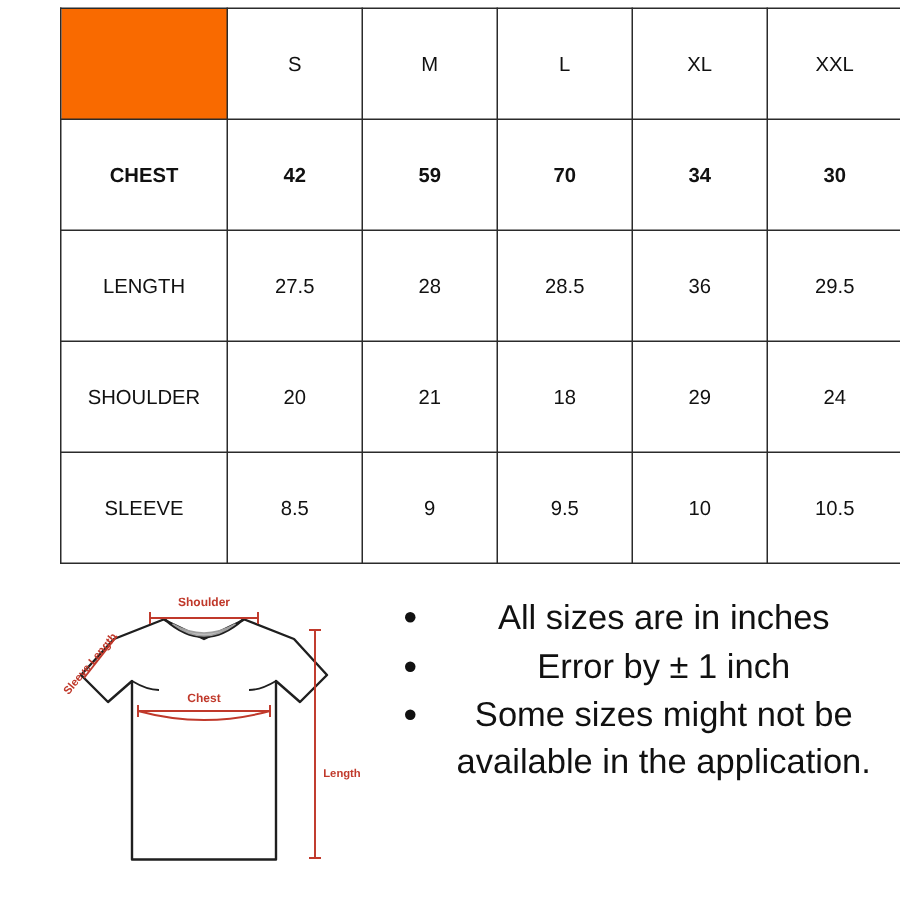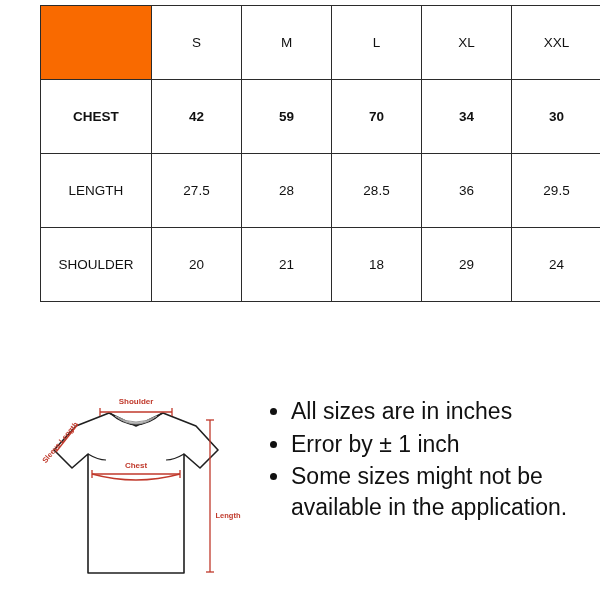--- a/index.html
+++ b/index.html
@@ -83,20 +83,21 @@
   .notes {
     flex: 1 1 auto;
     margin-left: 8px;
     margin-top: 8px;
     padding-right: 6px;
   }
   .notes ul {
     margin: 0;
     padding-left: 24px;
     list-style: disc;
+    text-align: center;
   }
   .notes li {
     font-size: 23px;
     line-height: 1.33;
     color: #111111;
     margin-bottom: 2px;
   }
 </style>
 </head>
 <body>
@@ -133,20 +134,28 @@
 
       <tr>
         <td class="label-col row-label">SHOULDER</td>
         <td class="size-col">20</td>
         <td class="size-col">21</td>
         <td class="size-col">18</td>
         <td class="size-col">29</td>
         <td class="size-col">24</td>
       </tr>
 
+      <tr>
+        <td class="label-col row-label">SLEEVE</td>
+        <td class="size-col">8.5</td>
+        <td class="size-col">9</td>
+        <td class="size-col">9.5</td>
+        <td class="size-col">10</td>
+        <td class="size-col">10.5</td>
+      </tr>
     </tbody>
   </table>
 </div>
 
 <div class="bottom">
 
   <div class="tee-figure">
     <svg width="245" height="210" viewBox="0 0 245 210" xmlns="http://www.w3.org/2000/svg">
 
       <g>

